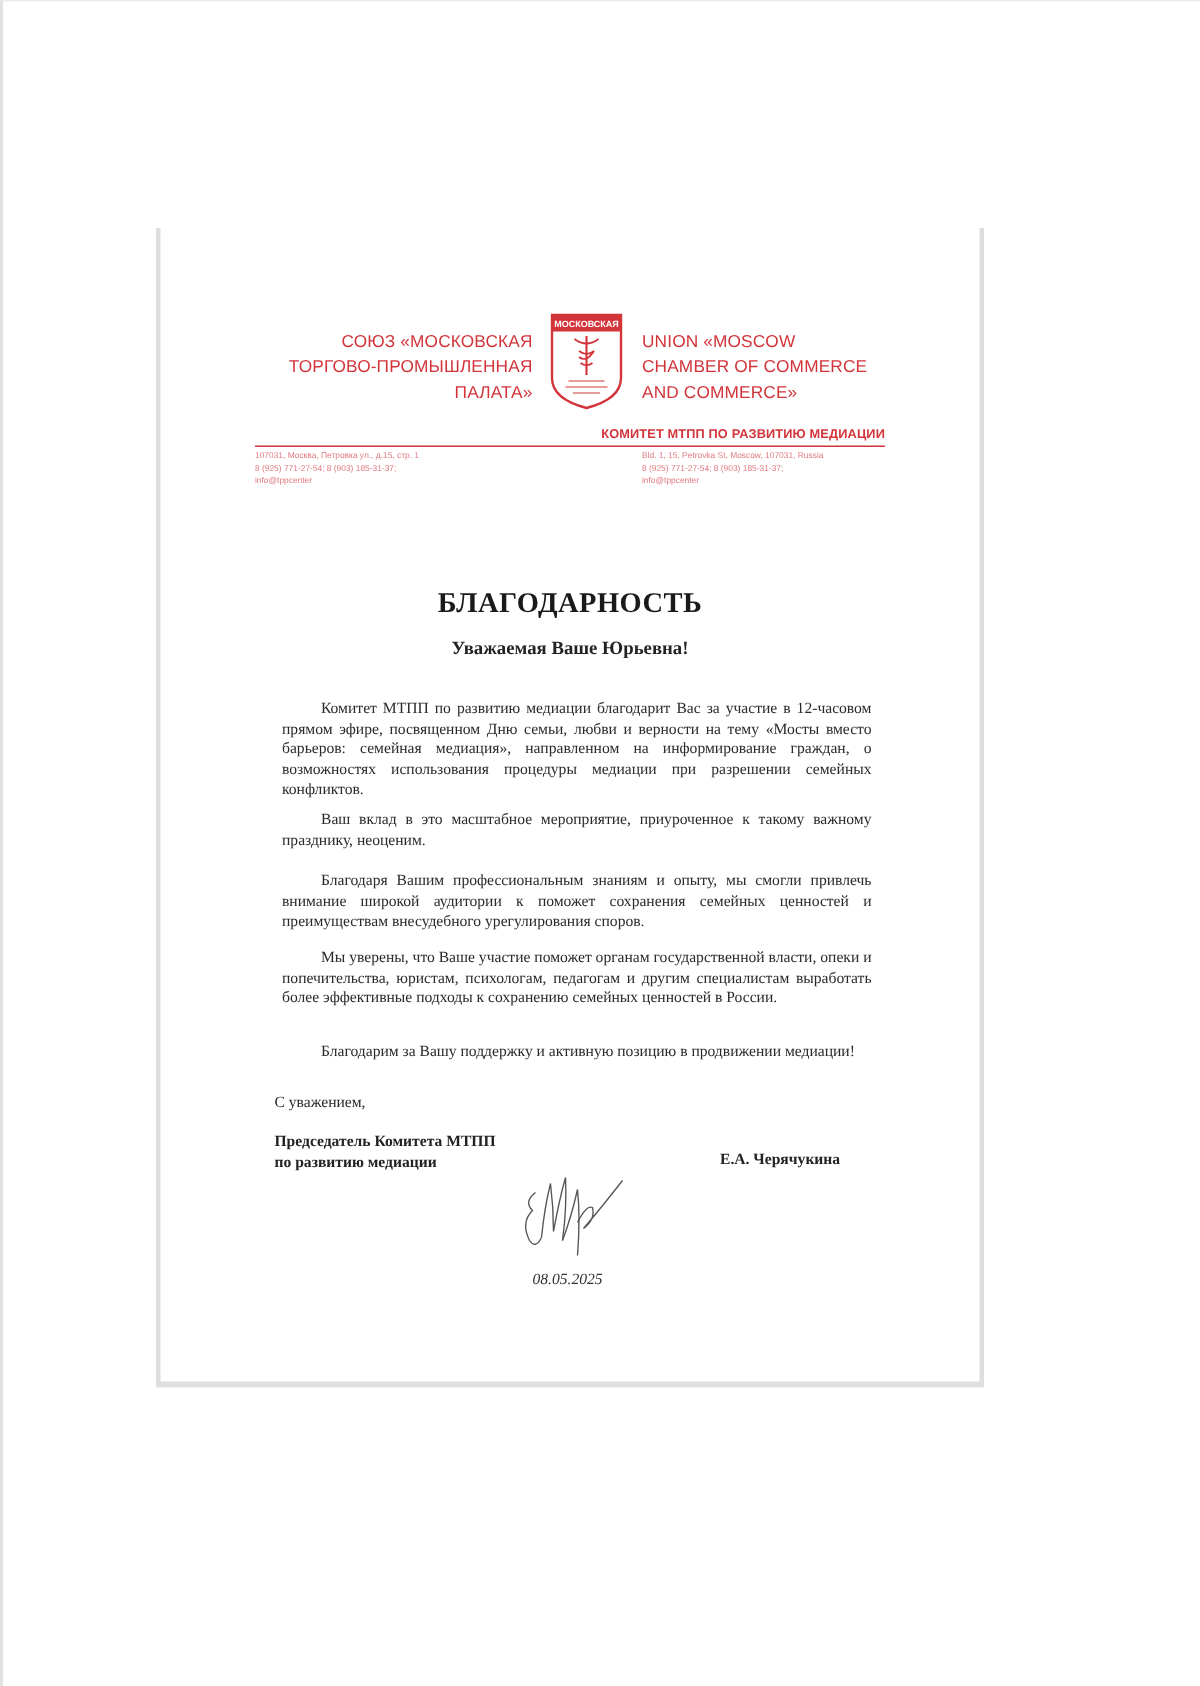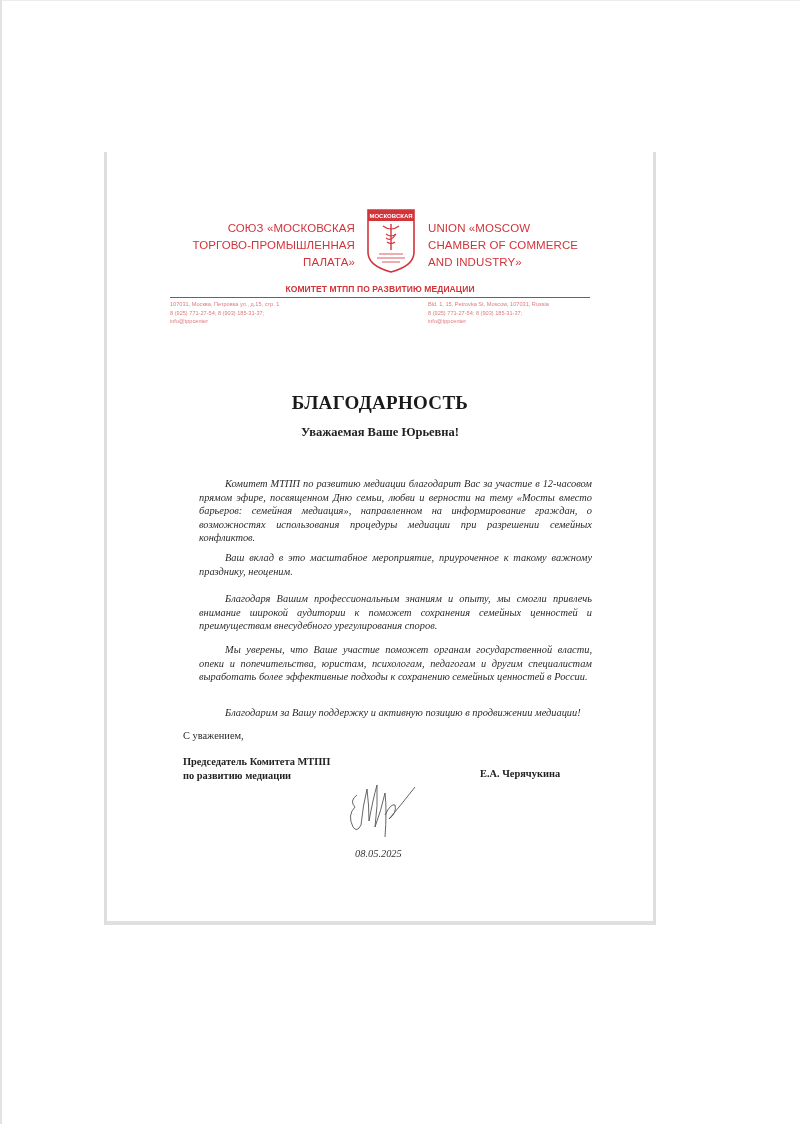--- a/index.html
+++ b/index.html
@@ -14,34 +14,34 @@
   .sheet {
     position: absolute; left: 104px; top: 152px; width: 552px; height: 773px;
     background: #ffffff;
     border-left: 3px solid #dedede; border-right: 3px solid #dedede; border-bottom: 4px solid #e0e0e0;
     box-sizing: border-box;
   }
   .lh { position: absolute; color: #d2343a; font-family: "Liberation Sans", sans-serif; font-weight: normal; }
   .lh-ru { left: 170px; top: 220px; width: 185px; text-align: right; font-size: 11.5px; line-height: 17px; letter-spacing: 0.1px; }
   .lh-en { left: 428px; top: 220px; width: 160px; text-align: left; font-size: 11.5px; line-height: 17px; letter-spacing: 0.1px; }
   .emblem { position: absolute; left: 365px; top: 208px; width: 52px; height: 66px; }
-  .committee { position: absolute; left: 170px; top: 284px; width: 420px; text-align: center; color: #d2343a;
+  .committee { position: absolute; left: 170px; top: 284px; width: 420px; text-align: right; color: #d2343a;
     font-family: "Liberation Sans", sans-serif; font-weight: bold; font-size: 8.5px; letter-spacing: 0.1px; }
   .rule { position: absolute; left: 170px; top: 297px; width: 420px; height: 1px; background: #d2343a; }
   .addr { position: absolute; top: 300px; color: #e07a7e; font-family: "Liberation Sans", sans-serif;
     font-size: 5.6px; line-height: 8.5px; }
   .addr-ru { left: 170px; }
   .addr-en { left: 428px; }
 
   .title { position: absolute; left: 170px; top: 392px; width: 420px; text-align: center; font-weight: bold;
     font-size: 19px; color: #1a1a1a; letter-spacing: 0.3px; }
   .salutation { position: absolute; left: 170px; top: 425px; width: 420px; text-align: center; font-weight: bold;
     font-size: 12.5px; color: #222; }
   .body-text { position: absolute; left: 183px; width: 393px; font-size: 10.4px; line-height: 13.6px; color: #2a2a2a;
-    text-align: justify; text-indent: 26px; margin: 16px; font-style: italic; }
+    text-align: justify; text-indent: 26px; margin: 5px; }
   .p1 { top: 461px; }
   .p2 { top: 535px; }
   .p3 { top: 576px; }
   .p4 { top: 627px; }
   .p5 { top: 690px; }
   .closing { position: absolute; left: 183px; top: 730px; font-size: 10.4px; color: #2a2a2a; }
   .signer-title { position: absolute; left: 183px; top: 755px; font-size: 10.4px; line-height: 13.5px; font-weight: bold; color: #222; }
   .signer-name { position: absolute; left: 480px; top: 768px; font-size: 10.4px; font-weight: bold; color: #222; }
   .signature { position: absolute; left: 345px; top: 775px; width: 75px; height: 65px; }
   .date { position: absolute; left: 355px; top: 848px; font-size: 10.4px; font-style: italic; color: #333; }
@@ -67,21 +67,21 @@
   <path d="M21 26 Q26 30 31 26 Q26 34 21 30" stroke="#d2343a" stroke-width="1.1" fill="none"></path>
   <path d="M22 34 Q26 37 30 34" stroke="#d2343a" stroke-width="1.1" fill="none"></path>
   <line x1="14" y1="46" x2="38" y2="46" stroke="#d2343a" stroke-width="0.8"></line>
   <line x1="12" y1="50" x2="40" y2="50" stroke="#d2343a" stroke-width="0.8"></line>
   <line x1="17" y1="54" x2="35" y2="54" stroke="#d2343a" stroke-width="0.8"></line>
 </svg>
 
 <div class="lh lh-en">
   <div>UNION «MOSCOW</div>
   <div>CHAMBER OF COMMERCE</div>
-  <div>AND INDUSTRY»</div>
+  <div>AND COMMERCE»</div>
 </div>
 
 <div class="committee">КОМИТЕТ МТПП ПО РАЗВИТИЮ МЕДИАЦИИ</div>
 <div class="rule"></div>
 
 <div class="addr addr-ru">
   <div>107031, Москва, Петровка ул., д.15, стр. 1</div>
   <div>8 (925) 771-27-54; 8 (903) 185-31-37;</div>
   <div>info@tppcenter</div>
 </div>

